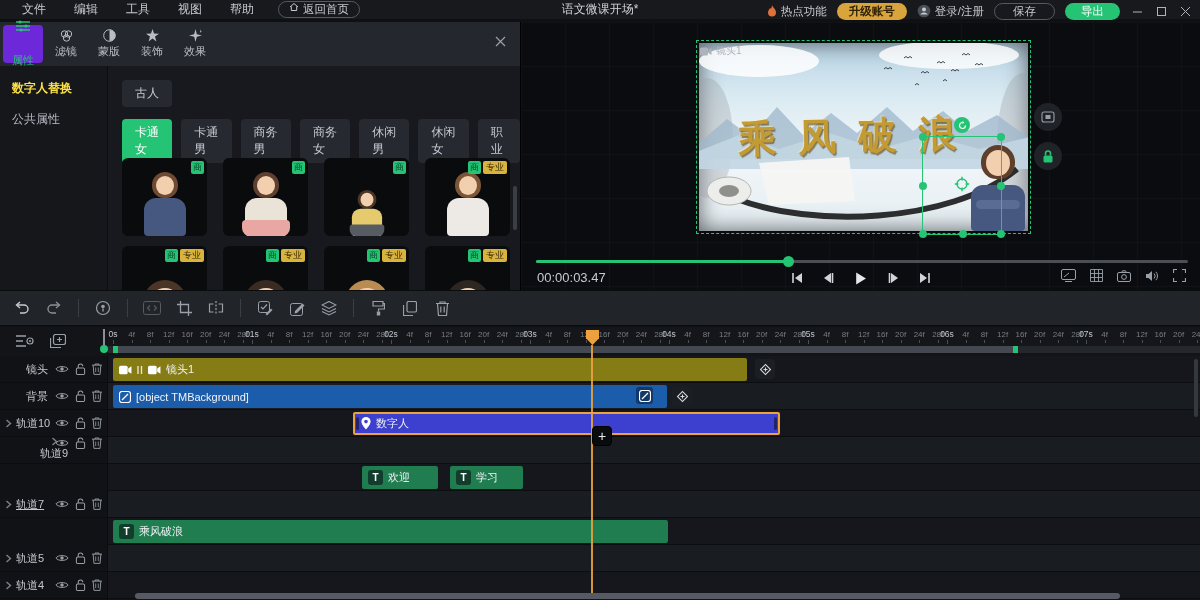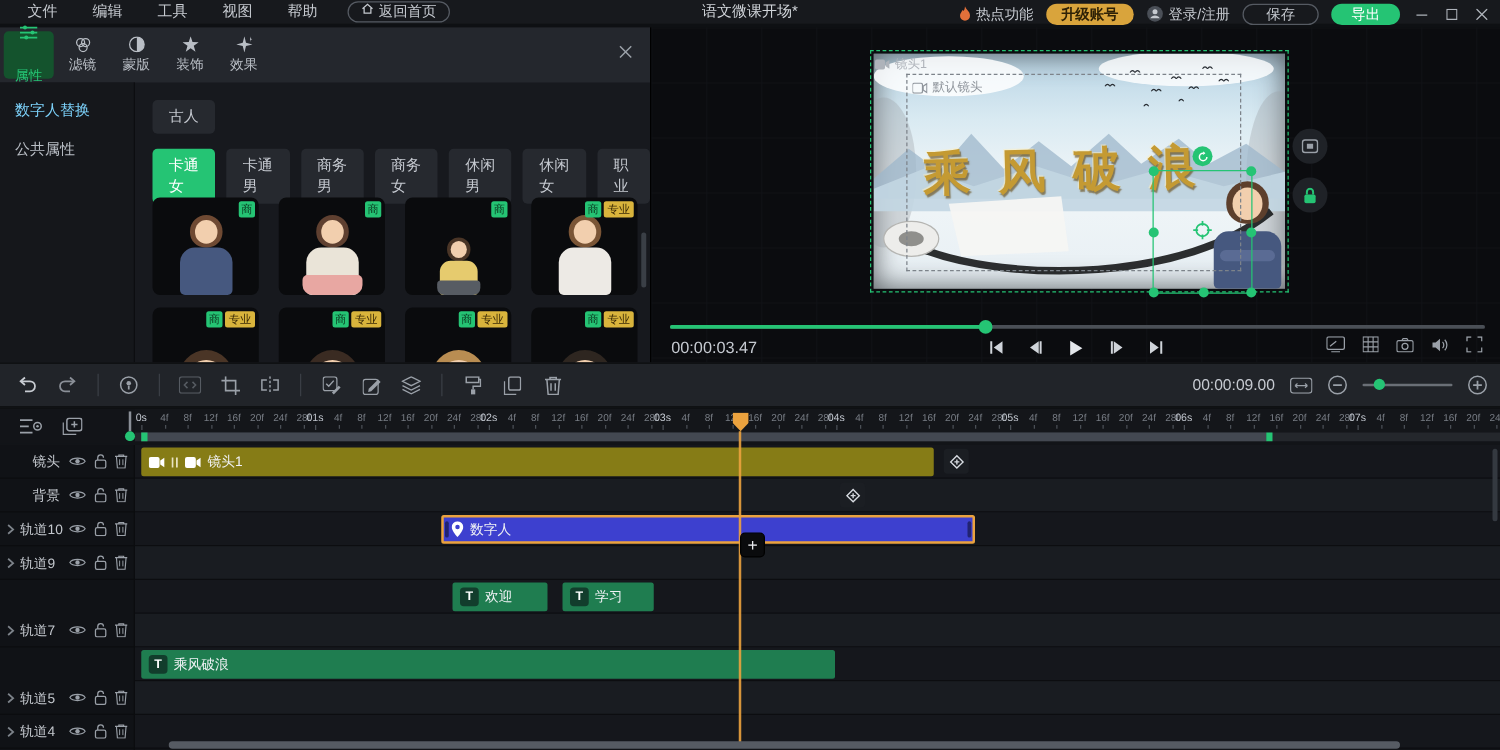--- a/index.html
+++ b/index.html
@@ -24,26 +24,26 @@
   .green-pill { background:#25c474; color:#fff; border-radius:10px; height:17px;
     display:inline-flex; align-items:center; padding:0 16px; font-size:11.5px; }
   .login { display:flex; align-items:center; gap:4px; font-size:11.5px; }
   .winbtn { width:14px; height:14px; display:inline-flex; align-items:center; justify-content:center; color:#aeb3ba; }
 
   
   #left-panel { position:absolute; left:0; top:22px; width:520px; height:268px; background:#17191e; }
   #tabstrip { position:absolute; left:0; top:0; width:520px; height:44px; background:#24272d; display:flex; align-items:center; }
   .tab { width:40px; height:38px; margin-left:3px; display:flex; flex-direction:column; align-items:center;
     justify-content:center; gap:2px; font-size:11px; color:#b9bec5; border-radius:4px; }
-  .tab.active { background:#14532d; color:#25c474;gap:21px; }
+  .tab.active { background:#6d28d9; color:#25c474;gap:21px; }
   .tab svg { display:block; }
   #panel-close { position:absolute; right:14px; top:14px; }
   #sidebar { position:absolute; left:0; top:44px; width:108px; bottom:0; background:#15171b; border-right:1px solid #0c0d10; }
   .side-item { padding:14px 0 0 12px; font-size:12px; color:#b9bec5; }
-  .side-item.active { color:#7dd3fc; }
+  .side-item.active { color:#fde047;font-weight:bold; }
   #panel-content { position:absolute; left:109px; top:44px; right:0; bottom:0; overflow:hidden; }
   #chip-rows { padding:14px 0 0 13px; }
   .chip-row { display:flex; gap:9px; margin-bottom:12px; }
   .chip { background:#26292f; color:#c6cad1; border-radius:4px; padding:5px 13px; font-size:12px; }
   .chip.active { background:#25c474; color:#fff; }
   #card-grid { position:absolute; left:13px; top:92px; display:grid; grid-template-columns:repeat(4,85px);
     grid-auto-rows:78px; gap:10px 16px; }
   .card { position:relative; background:#0a0b0d; border-radius:6px; overflow:hidden; }
   .badges { position:absolute; top:3px; right:3px; display:flex; gap:2px; z-index:3; }
   .badge-g { background:#25c474; color:#063; color:#0b3b22; width:13px; height:13px; border-radius:2px;
@@ -407,29 +407,20 @@
           <span class="abs" style="left:50%; transform:translateX(-50%); bottom:22px; width:44px; height:9px; border-radius:5px; background:#5a6b94;"></span>
         </div>
       </div>
       <div class="frame-label" style="left:3px; top:3px; color:#aeb3ba;">
         <svg width="12" height="9" viewBox="0 0 12 9">
             <rect x="0" y="0.5" width="8" height="8" rx="1.5" fill="#aeb3ba"></rect>
             <path d="M8.5 3 L11.5 1 V8 L8.5 6 Z" fill="#aeb3ba"></path>
           </svg>
         <span>镜头1</span>
       </div>
-      <div id="inner-cam">
-        <div class="frame-label" style="left:4px; top:3px;">
-          <svg width="12" height="9" viewBox="0 0 12 9">
-              <rect x="0" y="0.5" width="8" height="8" rx="1.5" fill="none" stroke="#8f959c"></rect>
-              <path d="M8.5 3 L11.5 1 V8 L8.5 6 Z" fill="none" stroke="#8f959c"></path>
-            </svg>
-          <span>默认镜头</span>
-        </div>
-      </div>
       <div id="sel-box">
         <span class="handle" style="left:-4px; top:-4px;"></span>
         <span class="handle" style="right:-4px; top:-4px;"></span>
         <span class="handle" style="left:-4px; bottom:-4px;"></span>
         <span class="handle" style="right:-4px; bottom:-4px;"></span>
         <span class="handle" style="left:-4px; top:46%;"></span>
         <span class="handle" style="right:-4px; top:46%;"></span>
         <span class="handle" style="left:46%; bottom:-4px;"></span>
         <div id="rotate-handle">
           <svg width="9" height="9" viewBox="0 0 9 9">
@@ -603,45 +594,20 @@
           <rect x="4" y="0.5" width="9.5" height="10.5" rx="1.5" fill="none" stroke="#9aa0a8" stroke-width="1.2"></rect>
           <path d="M10 14.5 H0.5 V4" fill="none" stroke="#9aa0a8" stroke-width="1.2"></path>
         </svg>
       </div>
     <div class="ticon">
         <svg width="13" height="15" viewBox="0 0 13 15">
           <path d="M0 2.5 H13 M4 2.5 V1 H9 V2.5 M1.5 2.5 L2.5 14.5 H10.5 L11.5 2.5" fill="none" stroke="#9aa0a8" stroke-width="1.2"></path>
           <path d="M4.8 5.5 V11.5 M8.2 5.5 V11.5" stroke="#9aa0a8" stroke-width="1.2"></path>
         </svg>
       </div>
-    <div id="mid-right">
-      <span id="total-time">00:00:09.00</span>
-      <span>
-          <svg width="18" height="13" viewBox="0 0 18 13">
-            <rect x="0.5" y="0.5" width="17" height="12" rx="2.5" fill="none" stroke="#9aa0a8"></rect>
-            <path d="M4 6.5 H14 M4 6.5 L6 4.8 M4 6.5 L6 8.2 M14 6.5 L12 4.8 M14 6.5 L12 8.2" fill="none" stroke="#9aa0a8"></path>
-          </svg>
-        </span>
-      <span>
-          <svg width="16" height="16" viewBox="0 0 16 16">
-            <circle cx="8" cy="8" r="7" fill="none" stroke="#9aa0a8" stroke-width="1.2"></circle>
-            <path d="M4.5 8 H11.5" stroke="#9aa0a8" stroke-width="1.4"></path>
-          </svg>
-        </span>
-      <span id="zoom-slider">
-          <span class="line"></span>
-          <span class="zknob" style="left: 12%;"></span>
-        </span>
-      <span>
-          <svg width="16" height="16" viewBox="0 0 16 16">
-            <circle cx="8" cy="8" r="7" fill="none" stroke="#9aa0a8" stroke-width="1.2"></circle>
-            <path d="M4.5 8 H11.5 M8 4.5 V11.5" stroke="#9aa0a8" stroke-width="1.4"></path>
-          </svg>
-        </span>
-    </div>
   </div>
 
   <div id="timeline">
     <div id="ruler">
         <span class="sec-label" style="left: 113px;">0s</span>
         <span class="rtick" style="left: 113px;"></span>
         <span class="frm-label" style="left: 131.533px;">4f</span>
         <span class="rtick" style="left: 131.533px; height: 3px;"></span>
         <span class="frm-label" style="left: 150.067px;">8f</span>
         <span class="rtick" style="left: 150.067px; height: 3px;"></span>
@@ -863,21 +829,21 @@
               </svg>
             </span>
             <span>
               <svg width="10" height="12" viewBox="0 0 13 15">
                 <path d="M0 2.5 H13 M4 2.5 V1 H9 V2.5 M1.5 2.5 L2.5 14.5 H10.5 L11.5 2.5" fill="none" stroke="#9aa0a8" stroke-width="1.2"></path>
                 <path d="M4.8 5.5 V11.5 M8.2 5.5 V11.5" stroke="#9aa0a8"></path>
               </svg>
             </span>
           </span>
         </div>
-        <div class="trow" style="top: 81px;">
+        <div class="trow" style="top: 81px; flex-direction: column;">
           <span class="chev">
             <svg width="7" height="9" viewBox="0 0 7 9">
               <path d="M1.5 1 L5.5 4.5 L1.5 8" fill="none" stroke="#7d838a" stroke-width="1.4"></path>
             </svg>
           </span>
           <span class="tname" style="margin-left: 0px;">轨道9</span>
           <span class="ticons">
             <span>
               <svg width="14" height="10" viewBox="0 0 16 11">
                 <path d="M1 5.5 C3.5 1.8 12.5 1.8 15 5.5 C12.5 9.2 3.5 9.2 1 5.5 Z" fill="none" stroke="#9aa0a8" stroke-width="1.1"></path>
@@ -897,21 +863,21 @@
               </svg>
             </span>
           </span>
         </div>
         <div class="trow" style="top: 135px;">
           <span class="chev">
             <svg width="7" height="9" viewBox="0 0 7 9">
               <path d="M1.5 1 L5.5 4.5 L1.5 8" fill="none" stroke="#7d838a" stroke-width="1.4"></path>
             </svg>
           </span>
-          <span class="tname" style="margin-left: 0px;">轨道7</span>
+          <span class="tname" style="margin-left: 0px; text-decoration: underline;">轨道7</span>
           <span class="ticons">
             <span>
               <svg width="14" height="10" viewBox="0 0 16 11">
                 <path d="M1 5.5 C3.5 1.8 12.5 1.8 15 5.5 C12.5 9.2 3.5 9.2 1 5.5 Z" fill="none" stroke="#9aa0a8" stroke-width="1.1"></path>
                 <circle cx="8" cy="5.5" r="2" fill="#9aa0a8"></circle>
               </svg>
             </span>
             <span>
               <svg width="11" height="12" viewBox="0 0 12 13">
                 <rect x="1.5" y="5.5" width="9" height="7" rx="1.5" fill="none" stroke="#9aa0a8" stroke-width="1.1"></rect>
@@ -1012,20 +978,35 @@
             </svg>
           </span>
           <span>镜头1</span>
         </div>
         <div class="diamond" style="left: 755px; top: 3px;">
           <svg width="13" height="13" viewBox="0 0 13 13">
             <rect x="3" y="3" width="7" height="7" transform="rotate(45 6.5 6.5)" fill="none" stroke="#d7dbe1" stroke-width="1.1"></rect>
             <path d="M6.5 4.5 V8.5 M4.5 6.5 H8.5" stroke="#d7dbe1" stroke-width="1.1"></path>
           </svg>
         </div>
+        <div class="clip" style="left: 113px; width: 554px; top: 29px; background: rgb(27, 92, 171);">
+          <span>
+            <svg width="12" height="12" viewBox="0 0 12 12">
+              <rect x="0.5" y="0.5" width="11" height="11" rx="2.5" fill="none" stroke="#fff" stroke-width="1.2"></rect>
+              <path d="M3 9 L9 3" stroke="#fff" stroke-width="1.2"></path>
+            </svg>
+          </span>
+          <span>[object TMBackground]</span>
+          <span class="endtile">
+            <svg width="12" height="12" viewBox="0 0 12 12">
+              <rect x="0.5" y="0.5" width="11" height="11" rx="2.5" fill="none" stroke="#fff" stroke-width="1.2"></rect>
+              <path d="M3 9 L9 3" stroke="#fff" stroke-width="1.2"></path>
+            </svg>
+          </span>
+        </div>
         <div class="diamond" style="left: 672px; top: 30px;">
           <svg width="13" height="13" viewBox="0 0 13 13">
             <rect x="3" y="3" width="7" height="7" transform="rotate(45 6.5 6.5)" fill="none" stroke="#d7dbe1" stroke-width="1.1"></rect>
             <path d="M6.5 4.5 V8.5 M4.5 6.5 H8.5" stroke="#d7dbe1" stroke-width="1.1"></path>
           </svg>
         </div>
         <div class="clip sel" style="left: 353px; width: 427px; top: 56px; background: rgb(61, 64, 207);">
           <span>
             <svg width="10" height="13" viewBox="0 0 10 13">
               <path d="M5 0 A4.6 4.6 0 0 1 9.6 4.6 C9.6 8 5 12.6 5 12.6 C5 12.6 0.4 8 0.4 4.6 A4.6 4.6 0 0 1 5 0 Z" fill="#fff"></path>

